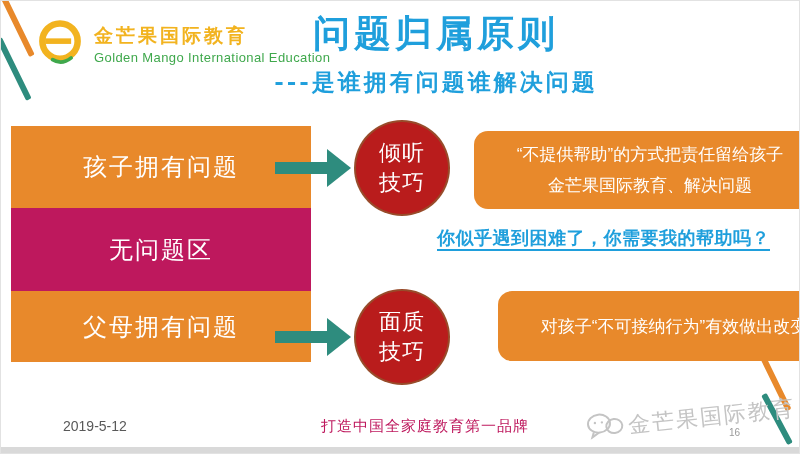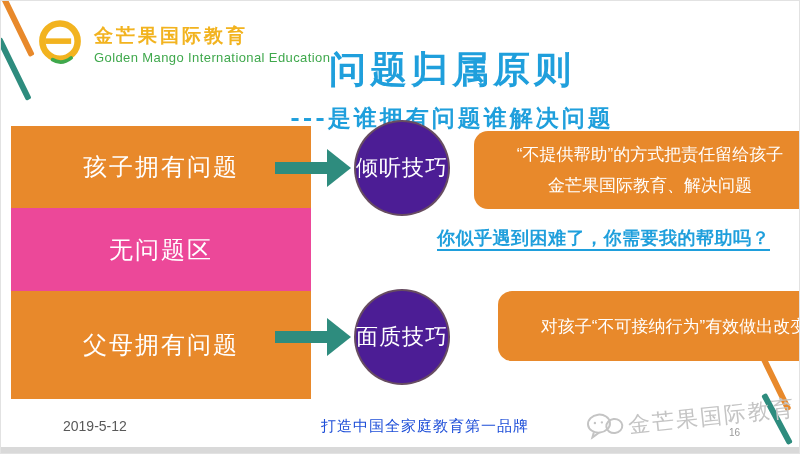--- a/index.html
+++ b/index.html
@@ -16,47 +16,47 @@
   .d-br-1 { left:772px; top:354px; width:6px; height:58px; transform:rotate(-26deg); }
   .d-br-2 { left:773px; top:390px; width:6px; height:56px; transform:rotate(-28deg); }
 
   
   .logo { position:absolute; left:33px; top:16px; display:flex; align-items:flex-start; }
   .logo-text { margin-left:8px; }
   .logo-title { color:#F2B31F; font-size:19px; font-weight:bold; letter-spacing:3px; line-height:1; margin-top:9px;}
   .logo-sub { color:#3FA84C; font-size:13px; letter-spacing:0.4px; margin-top:5px; }
 
   
-  .header { position:absolute; left:256px; top:8px; width:390px; text-align:center;margin-top:36px; }
+  .header { position:absolute; left:240px; top:8px; width:390px; text-align:center; }
   .title { color:#1F9FDC; font-size:37px; font-weight:900; letter-spacing:4px;
            font-family:"DejaVu Serif", serif; }
   .subtitle { color:#1F9FDC; font-size:23px; font-weight:bold; letter-spacing:3px; margin-top:8px;
               font-family:"DejaVu Serif", serif; }
 
   
   .stack-box { position:absolute; left:10px; width:300px; display:flex;
                align-items:center; justify-content:center;
                color:#ffffff; font-size:24px; letter-spacing:2px; }
   .box-child  { top:125px; height:82px; background:#E8892B; }
-  .box-none   { top:207px; height:83px; background:#ec4899; }
-  .box-parent { top:290px; height:108px; background:#E8892B; }
+  .box-none   { top:207px; height:83px; background:#be185d; }
+  .box-parent { top:290px; height:71px; background:#E8892B; }
 
   
   .arrow { position:absolute; width:76px; height:38px; }
   .arrow-1 { left:274px; top:148px; }
   .arrow-2 { left:274px; top:317px; }
   .arrow .shaft { position:absolute; left:0; top:13px; width:54px; height:12px; background:#2E8C7E; }
   .arrow .head { position:absolute; right:0; top:0; width:0; height:0;
                  border-top:19px solid transparent; border-bottom:19px solid transparent;
                  border-left:24px solid #2E8C7E; }
 
   
   .circle { position:absolute; left:353px; width:96px; height:96px; border-radius:50%;
-            background:#4c1d95; border:2px solid rgba(125,115,55,0.55);
-            display:flex; align-items:center; justify-content:center;
+            background:#b91c1c; border:2px solid rgba(125,115,55,0.55);
+            display:flex; flex-direction:column; align-items:center; justify-content:center;
             color:#ffffff; font-size:22px; letter-spacing:1px; line-height:1.35; }
   .circle-1 { top:119px; }
   .circle-2 { top:288px; }
 
   
   .callout { position:absolute; left:473px; width:352px; background:#E8892B; border-radius:14px;
              color:#ffffff; font-size:17px; text-align:center;
              display:flex; flex-direction:column; align-items:center; justify-content:center; }
   .callout-1 { top:130px; height:78px; line-height:1.85; }
   .callout-2 { top:290px; height:70px;margin-left:24px; }
@@ -64,21 +64,21 @@
   
   .note { position:absolute; color:#1F9FDC; font-size:18px; font-weight:bold;
           font-family:"DejaVu Serif", serif; text-align:center;
           text-decoration:underline; text-underline-offset:5px; text-decoration-thickness:2px;
           letter-spacing:0.5px; }
   .note-1 { left:425px; top:225px; width:355px; }
   .note-2 { left:430px; top:371px; width:355px; }
 
   
   .date { position:absolute; left:62px; top:417px; color:#595959; font-size:14px; }
-  .slogan { position:absolute; left:320px; top:416px; color:#1d4ed8; font-size:15px;
+  .slogan { position:absolute; left:320px; top:416px; color:#be185d; font-size:15px;
             letter-spacing:1px; font-family:"Liberation Serif", serif; }
   .watermark { position:absolute; left:585px; top:402px; transform:rotate(-6deg);
                color:#c4c4c4; font-size:22px; letter-spacing:2px; display:flex; align-items:center; }
   .watermark svg { margin-right:4px; }
   .page-num { position:absolute; left:728px; top:426px; color:#9a9a9a; font-size:10px; }
   .bottom-bar { position:absolute; left:0; top:446px; width:800px; height:8px; background:#D9D9D9; }
 </style>
 </head>
 <body>
 

